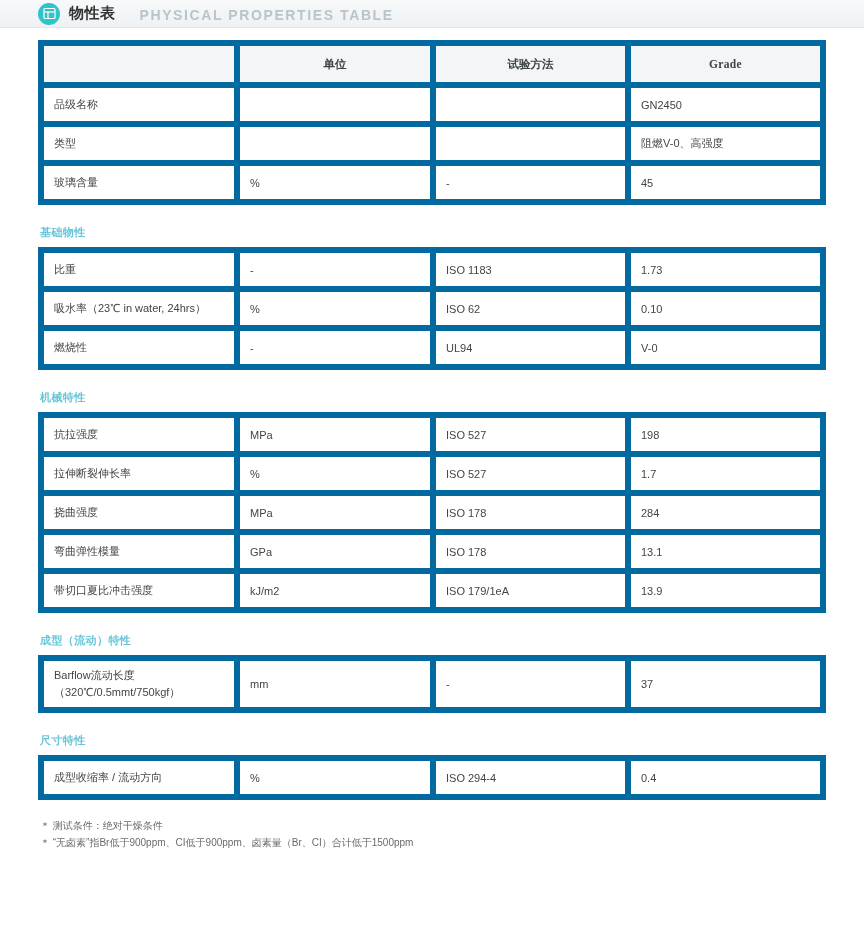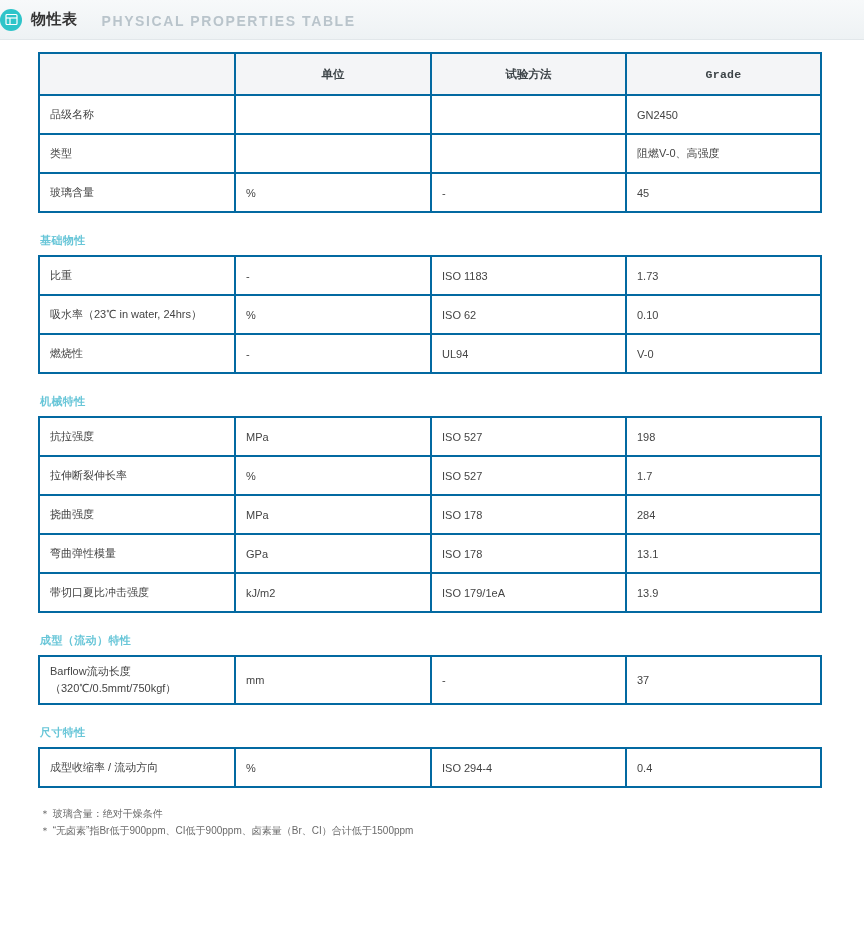--- a/index.html
+++ b/index.html
@@ -17,25 +17,26 @@
   .page {
     position: relative;
     width: 864px;
     height: 931px;
     box-sizing: border-box;
     overflow: hidden;
   }
 
   
   .header {
-    height: 40px;
+    height: 28px;
     background: linear-gradient(to bottom, #f7f9fa, #eef2f4);
     border-bottom: 1px solid #e2e7ea;
     display: flex;
     align-items: center;
+    padding-left: 38px;
     box-sizing: border-box;
   }
   .header-icon {
     width: 22px;
     height: 22px;
     border-radius: 50%;
     background: #2ec4c9;
     display: flex;
     align-items: center;
     justify-content: center;
@@ -72,21 +73,21 @@
     letter-spacing: 0.4px;
   }
 
   table.props {
     width: 782px;
     border-collapse: collapse;
     table-layout: fixed;
     background: #ffffff;
   }
   table.props td, table.props th {
-    border: 2px solid #0369a1;
+    border: 6px solid #0369a1;
     height: 39px;
     font-size: 11px;
     color: #444444;
     padding: 6px 10px;
     box-sizing: border-box;
     font-weight: normal;
     vertical-align: middle;
   }
   col.c-name  { width: 196px; }
   col.c-unit  { width: 196px; }
@@ -109,21 +110,21 @@
   
   table.head-tbl thead th {
     background: #f4f5f7;
     height: 42px;
     font-size: 11.5px;
     color: #3c4347;
     font-weight: bold;
     text-align: center;
   }
   table.head-tbl thead th.blank { background: #f4f5f7; }
-  table.head-tbl thead th.grade { font-family: Liberation Mono, monospace; letter-spacing: 0.3px; }
+  table.head-tbl thead th.grade { font-family: Liberation Serif, serif; letter-spacing: 0.3px; }
 
   .bold-cell { font-weight: bold; color: #3a3a3a; }
 
   
   .footnotes {
     margin: 18px 0 0 2px;
     font-size: 10px;
     color: #6a6a6a;
     line-height: 1.65;
   }
@@ -287,18 +288,18 @@
         <tr>
           <td class="name bold-cell">成型收缩率 / 流动方向</td>
           <td class="cell">%</td>
           <td class="cell">ISO 294-4</td>
           <td class="cell">0.4</td>
         </tr>
       </tbody>
     </table>
 
     <div class="footnotes">
-      <div>＊ 玻璃含量：绝对干燥条件</div>
+      <div>＊ 测试条件：绝对干燥条件</div>
       <div>＊ “无卤素”指Br低于900ppm、CI低于900ppm、卤素量（Br、CI）合计低于1500ppm</div>
     </div>
 
   </div>
 </div>
 
 </body></html>

